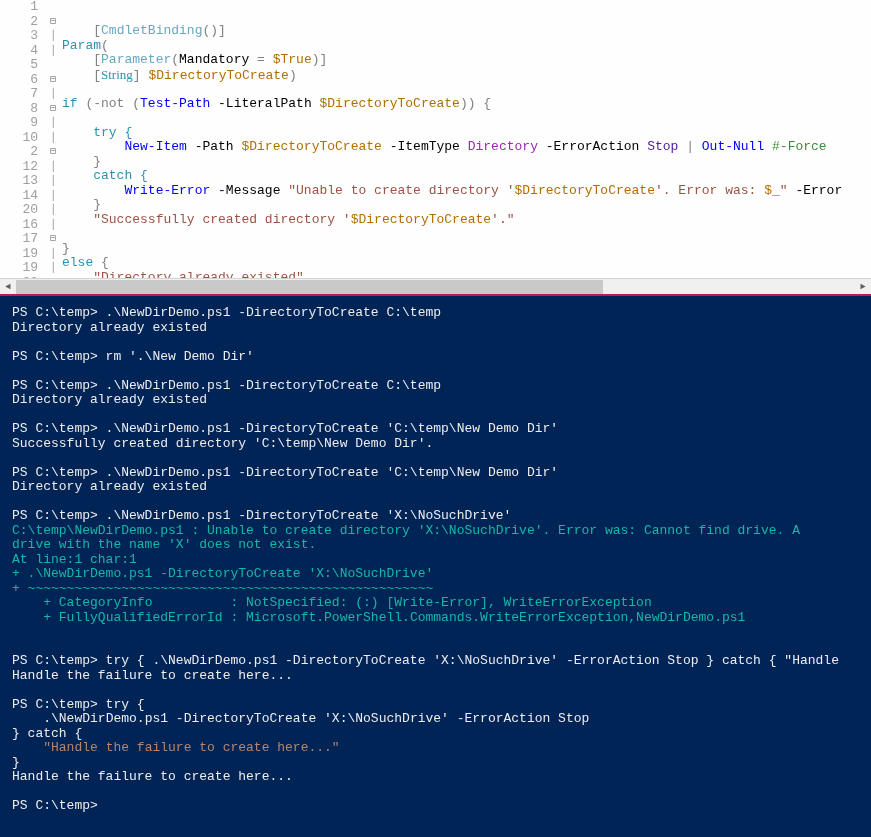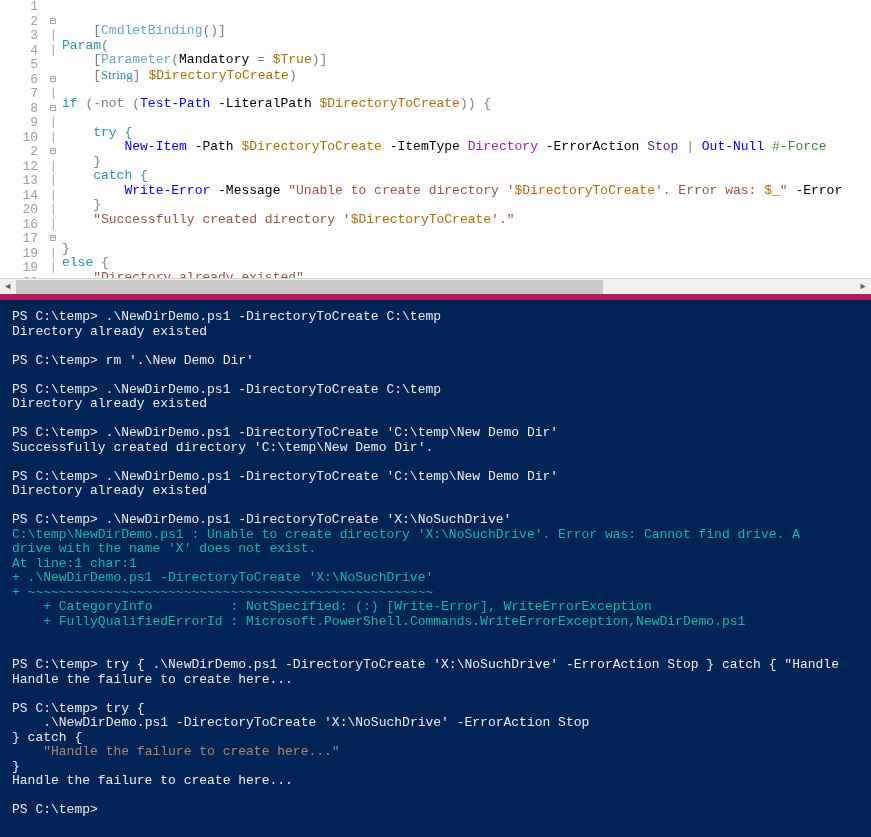--- a/index.html
+++ b/index.html
@@ -103,21 +103,21 @@
       background: #c9c9c9;
     }
     .terminal-pane {
       flex: 1;
       background: #012456;
       color: #eeedf0;
       padding: 10px 12px;
       line-height: 14.5px;
       white-space: pre-wrap;
       overflow: hidden;
-      border-top: 6px solid #be185d;
+      border-top: 2px solid #be185d;
       font-family: Liberation Mono, monospace;
     }
     .term-line { min-height: 14.5px; }
     .term-err { color: #14b8a6; }
     .term-str { color: #b5856f; }
   </style>
 </head>
 <body>
 
 <div class="editor-pane">

